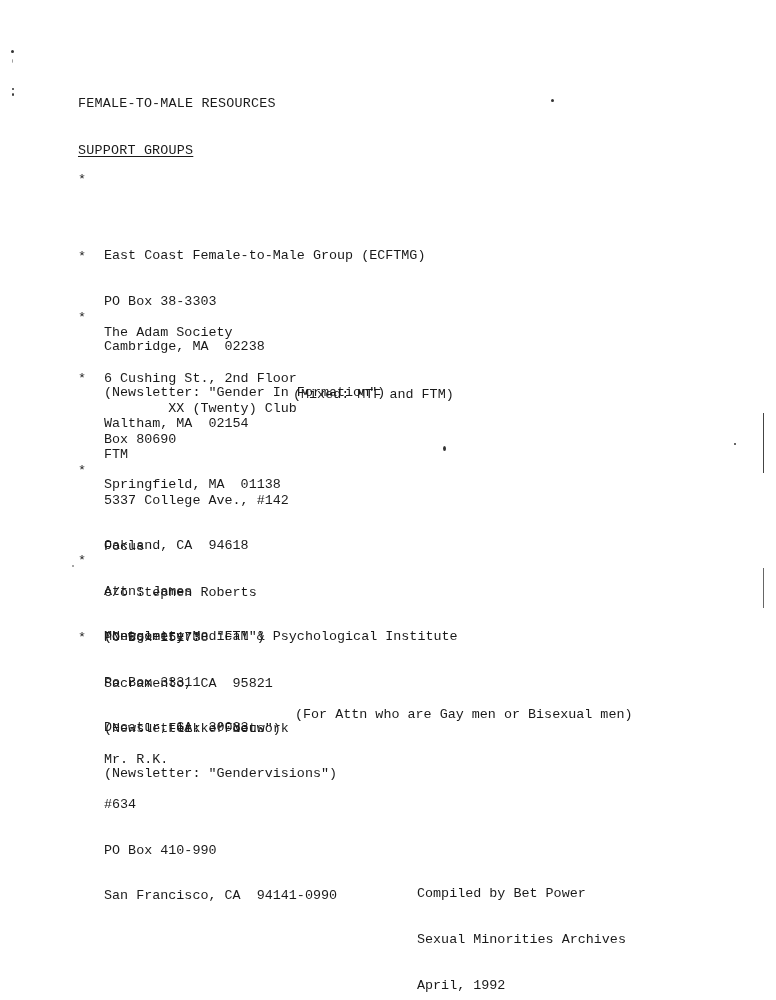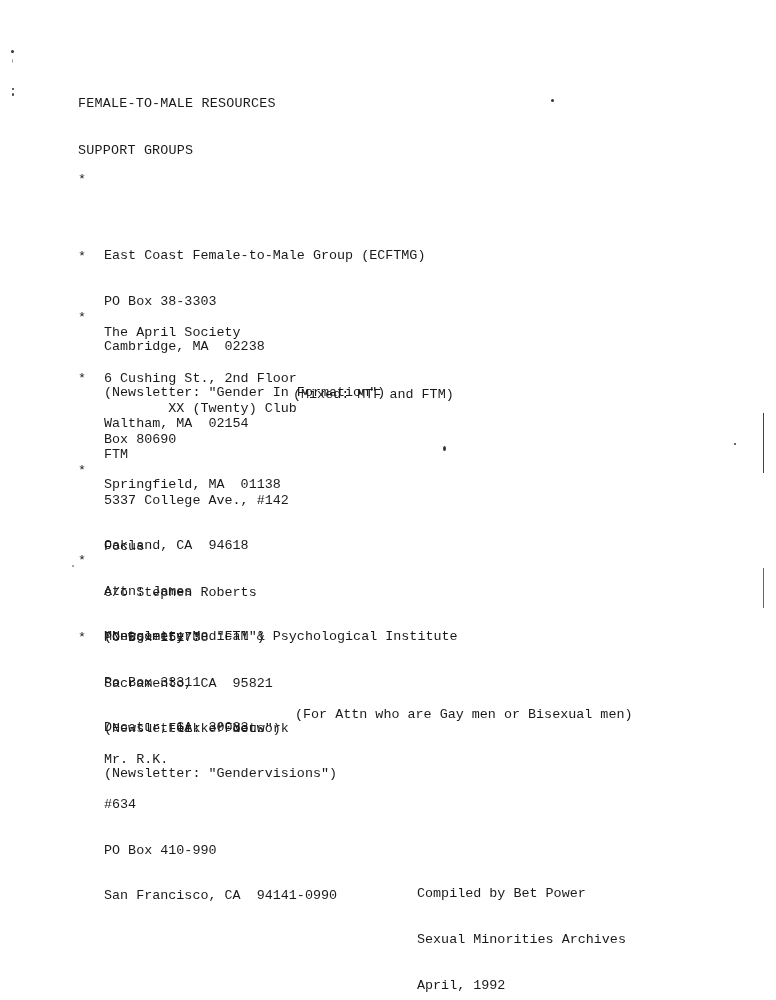--- a/index.html
+++ b/index.html
@@ -27,20 +27,21 @@
       left: 78px;
       top: 63px;
       white-space: pre;
       letter-spacing: 0.2px;
     }
     .section-heading {
       position: absolute;
       left: 78px;
       top: 110px;
       white-space: pre;
+      text-decoration: underline;
       text-underline-offset: 2px;
       letter-spacing: 0.2px;
     }
     .entry {
       position: absolute;
       left: 78px;
       white-space: pre;
     }
     .bullet {
       position: absolute;
@@ -96,21 +97,21 @@
       <span class="name-row"><span>East Coast Female-to-Male Group (ECFTMG)</span></span>
       <span class="line">PO Box 38-3303</span>
       <span class="line">Cambridge, MA  02238</span>
       <span class="line">(Newsletter: "Gender In Formation")</span>
     </div>
   </div>
 
   <div class="entry" style="top:216px;">
     <span class="bullet">*</span>
     <div class="entry-lines">
-      <span class="name-row"><span>The April Society</span></span>
+      <span class="name-row"><span>The Adam Society</span></span>
       <span class="line">6 Cushing St., 2nd Floor</span>
       <span class="line">Waltham, MA  02154</span>
     </div>
   </div>
 
   <div class="entry" style="top:277px;">
     <span class="bullet">*</span>
     <div class="entry-lines">
       <span class="name-row">
         <span>XX (Twenty) Club</span>

